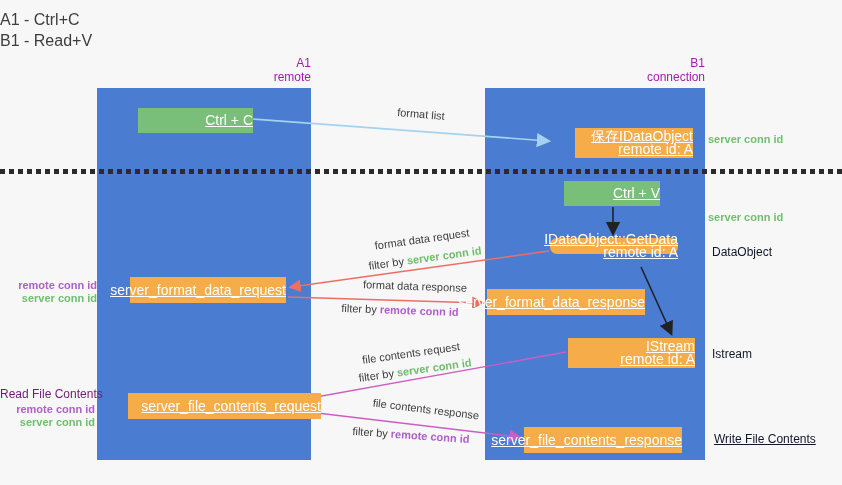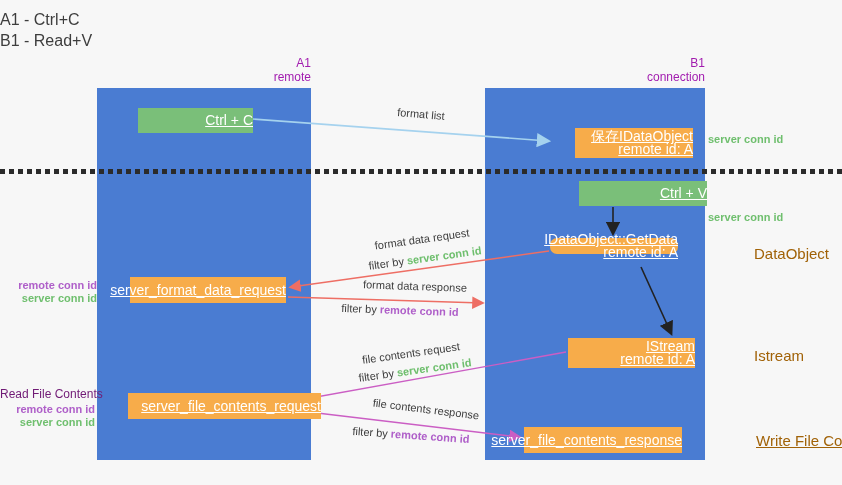--- a/index.html
+++ b/index.html
@@ -19,34 +19,34 @@
   .divider{position:absolute;top:169px;left:0;width:842px;height:5px;z-index:2;
     background:repeating-linear-gradient(90deg,#2b2b2b 0,#2b2b2b 5px,transparent 5px,transparent 9px);}
   .arrows{position:absolute;top:0;left:0;z-index:3;pointer-events:none;}
   .node{position:absolute;z-index:4;display:flex;flex-direction:column;
     align-items:flex-end;justify-content:center;color:#fff;text-align:center;
     font-size:14px;line-height:13px;white-space:nowrap;text-decoration:underline;}
   .green-node{background:#7abf79;}
   .orange-node{background:#f7ac4a;}
   .n-ctrlc{left:138px;top:108px;width:115px;height:25px;}
   .n-save{left:555px;top:128px;width:118px;height:30px;margin-left:20px;}
-  .n-ctrlv{left:579px;top:181px;width:128px;height:25px;}
+  .n-ctrlv{left:564px;top:181px;width:96px;height:25px;}
   .n-getdata{left:550px;top:238px;width:128px;height:16px;border-radius:7px;}
   .n-freq{left:130px;top:277px;width:156px;height:26px;}
   .n-fresp{left:487px;top:289px;width:158px;height:26px;}
   .n-istream{left:568px;top:338px;width:127px;height:30px;}
   .n-fcreq{left:128px;top:393px;width:193px;height:26px;}
   .n-fcresp{left:524px;top:427px;width:158px;height:26px;}
   .edge-label{position:absolute;z-index:4;font-size:11px;color:#3d3d3d;
     white-space:nowrap;text-align:center;}
   .f-green{color:#6fbf6e;font-weight:bold;}
   .f-purple{color:#af5fc9;font-weight:bold;}
   .side{position:absolute;z-index:4;font-size:11px;white-space:nowrap;}
   .side-green{color:#6fbf6e;font-weight:bold;}
-  .side-dark{color:#a16207;font-size:15px;margin-left:42px;}
+  .side-dark{color:#0f172a;font-size:12px;}
   .side-block{position:absolute;z-index:4;text-align:right;white-space:nowrap;}
   .sb-line{font-size:11px;font-weight:bold;line-height:13px;}
   .sb-title{font-size:12px;color:#701a75;line-height:14px;margin-bottom:2px;}
   .r5{transform:rotate(5deg);}
   .rm8{transform:rotate(-8deg);}
   .r2{transform:rotate(2deg);}
   .r7{transform:rotate(7deg);}
   .r4{transform:rotate(4deg);}
 </style>
 </head>
@@ -112,20 +112,23 @@
 
   <div class="node orange-node n-getdata">
     <div>IDataObject::GetData</div>
     <div>remote id: A</div>
   </div>
 
   <div class="node orange-node n-freq">
     <div>server_format_data_request</div>
   </div>
 
+  <div class="node orange-node n-fresp">
+    <div>server_format_data_response</div>
+  </div>
 
   <div class="node orange-node n-istream">
     <div>IStream</div>
     <div>remote id: A</div>
   </div>
 
   <div class="node orange-node n-fcreq">
     <div>server_file_contents_request</div>
   </div>
 

